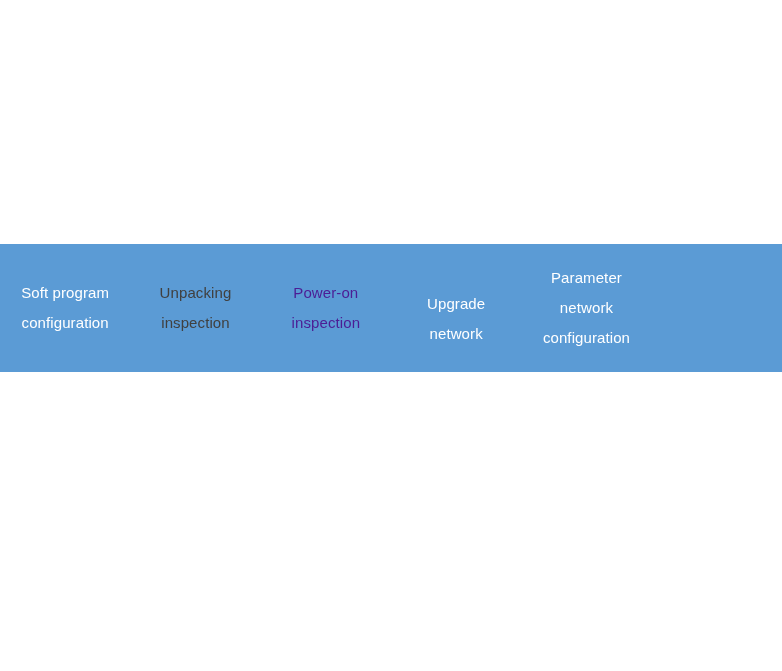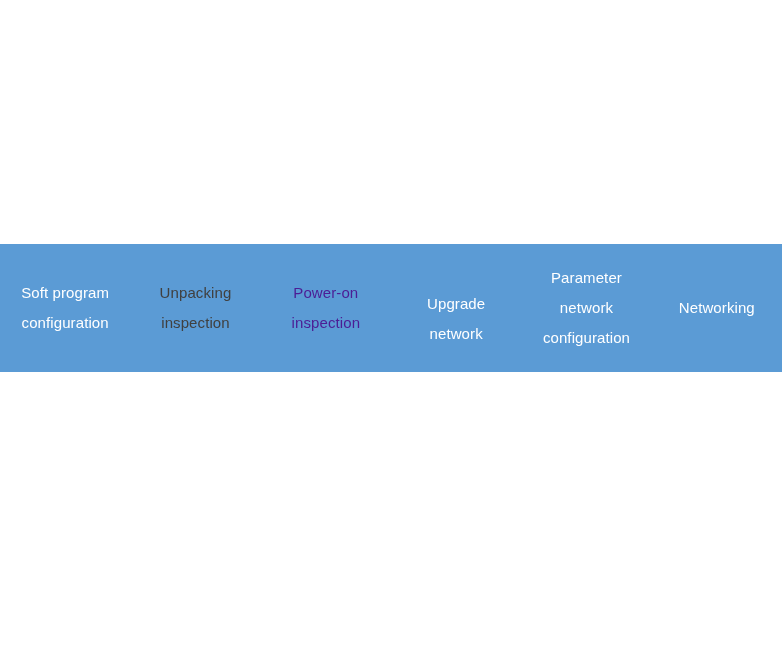--- a/index.html
+++ b/index.html
@@ -105,19 +105,18 @@
     <div class="step">
       <div class="step-label" style="color: rgb(255, 255, 255);">
         <span class="step-line">Parameter</span>
         <span class="step-line">network</span>
         <span class="step-line">configuration</span>
       </div>
     </div>
 
     <div class="step">
       <div class="step-label" style="color: rgb(255, 255, 255);">
-        <span class="step-line">Networking</span>
       </div>
     </div>
 
   </div>
 
 </div>
 
 </body></html>

